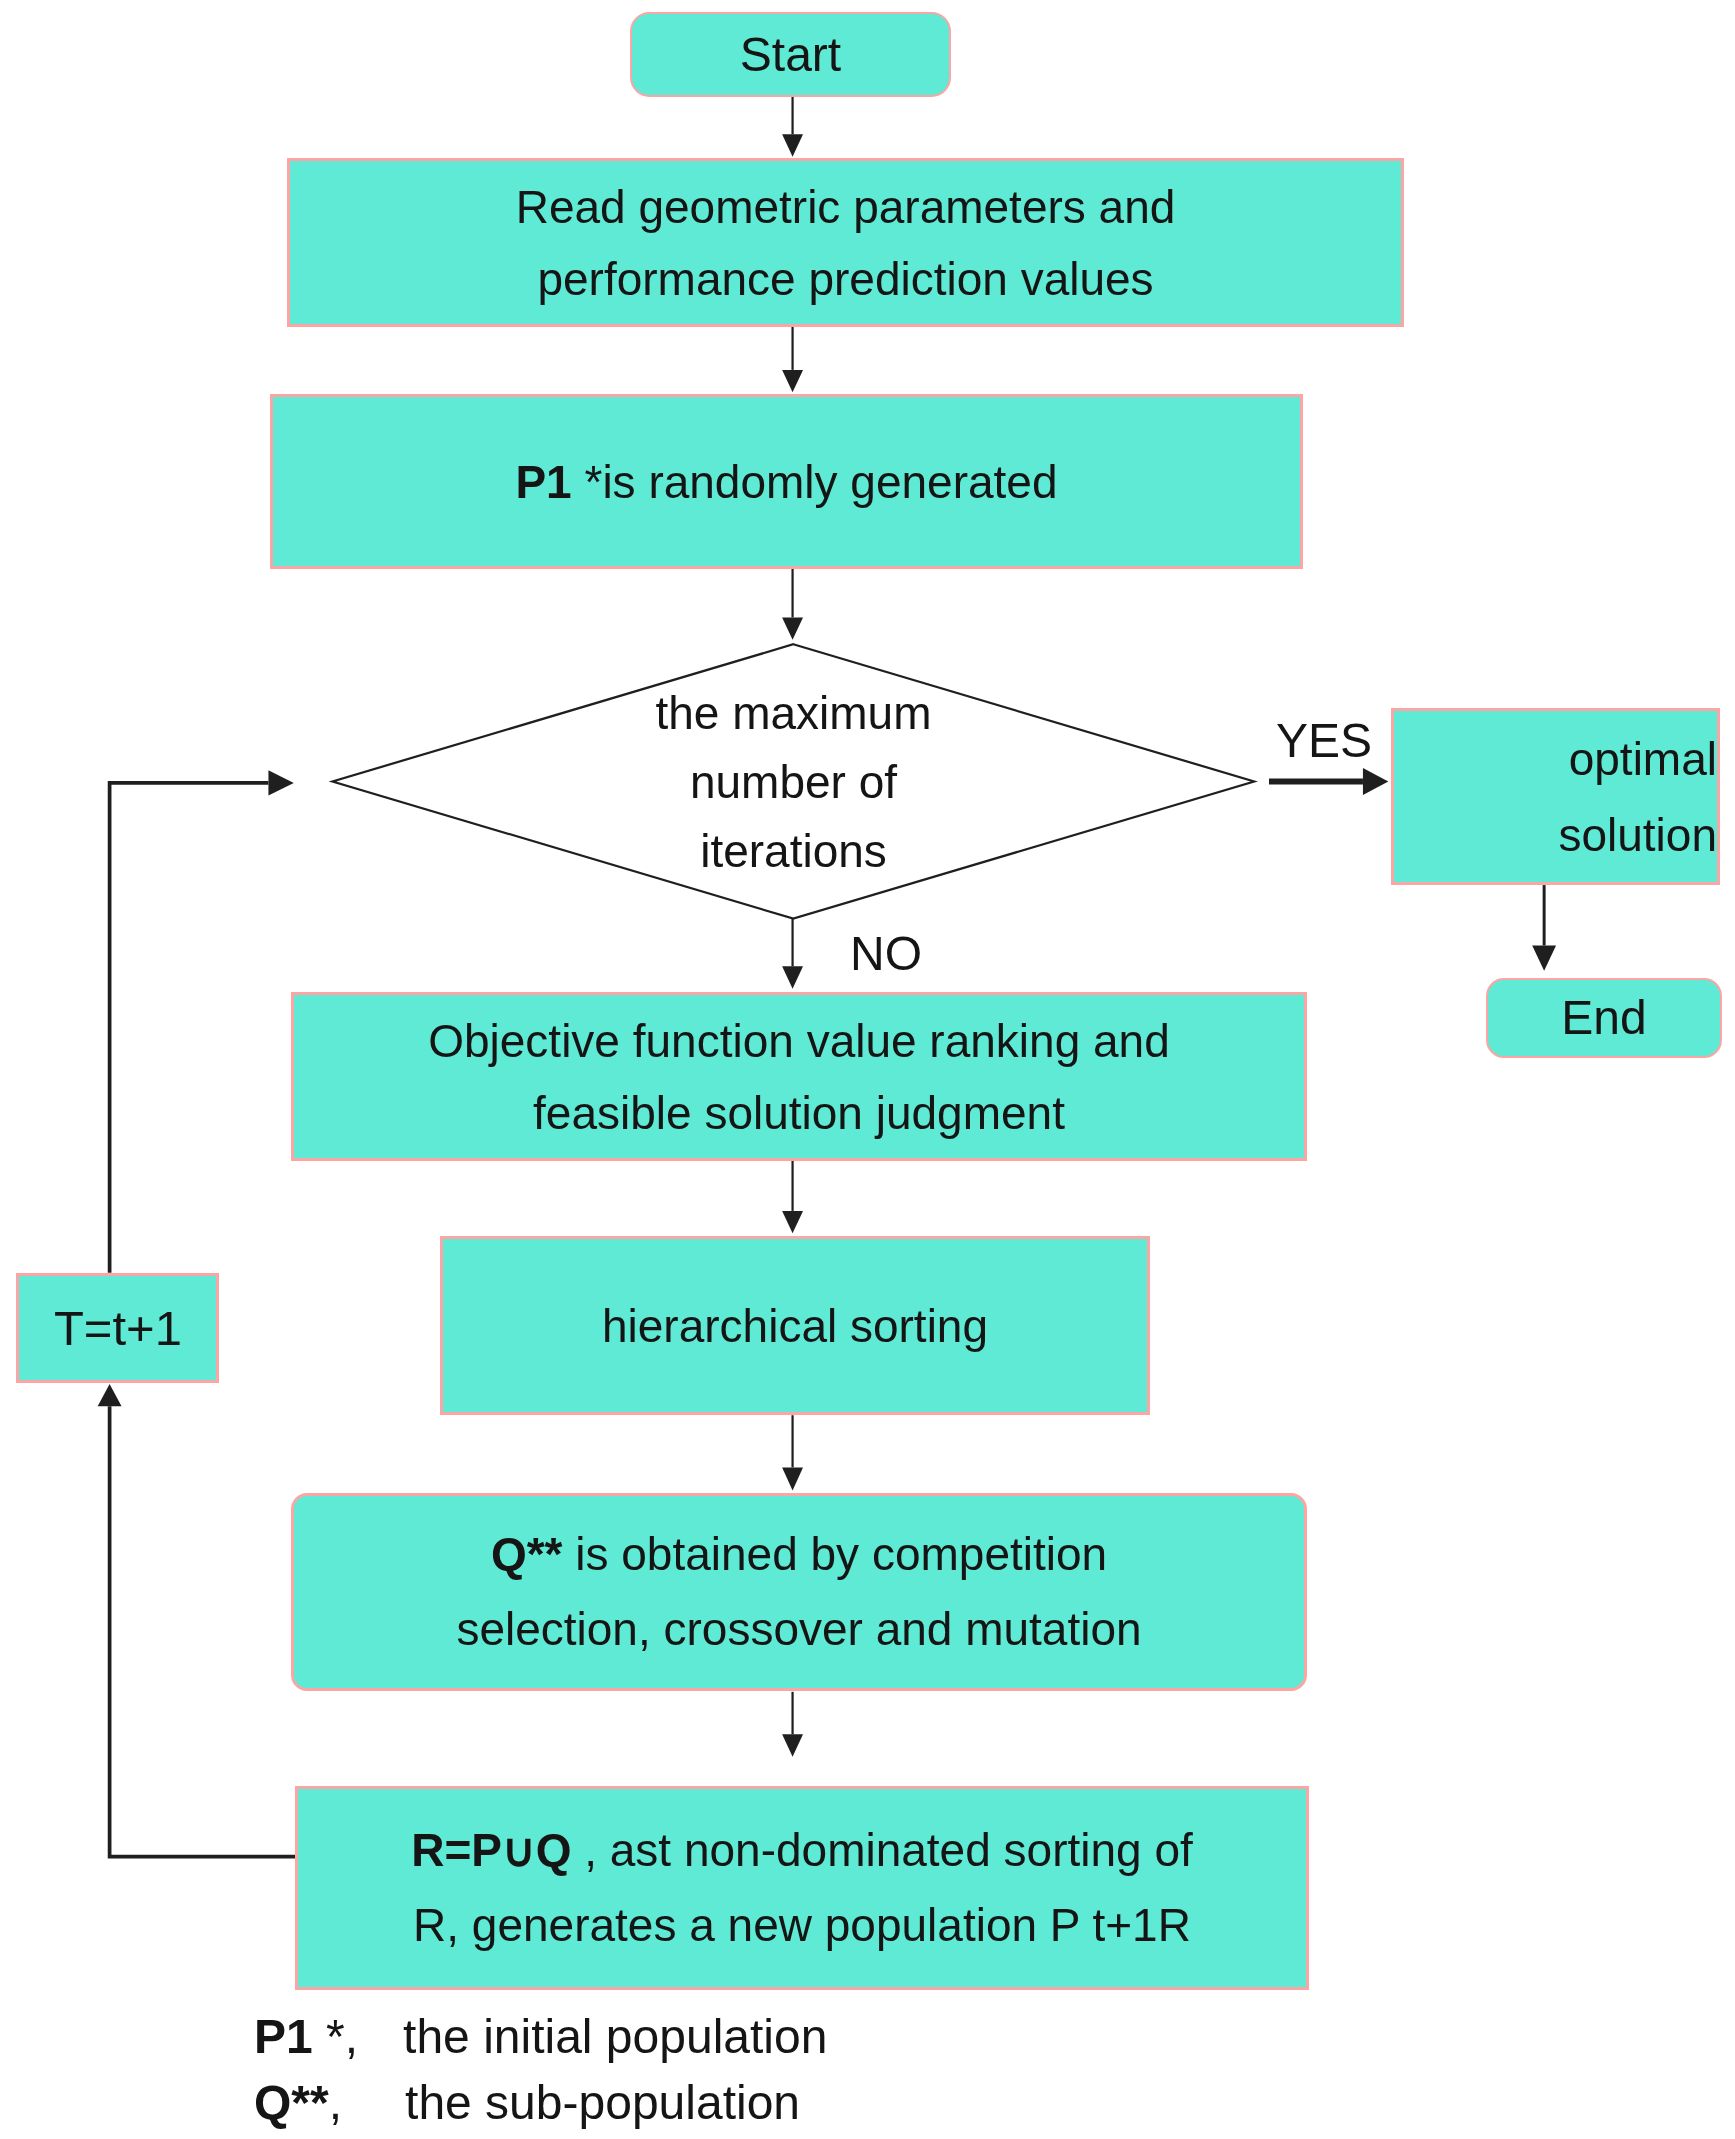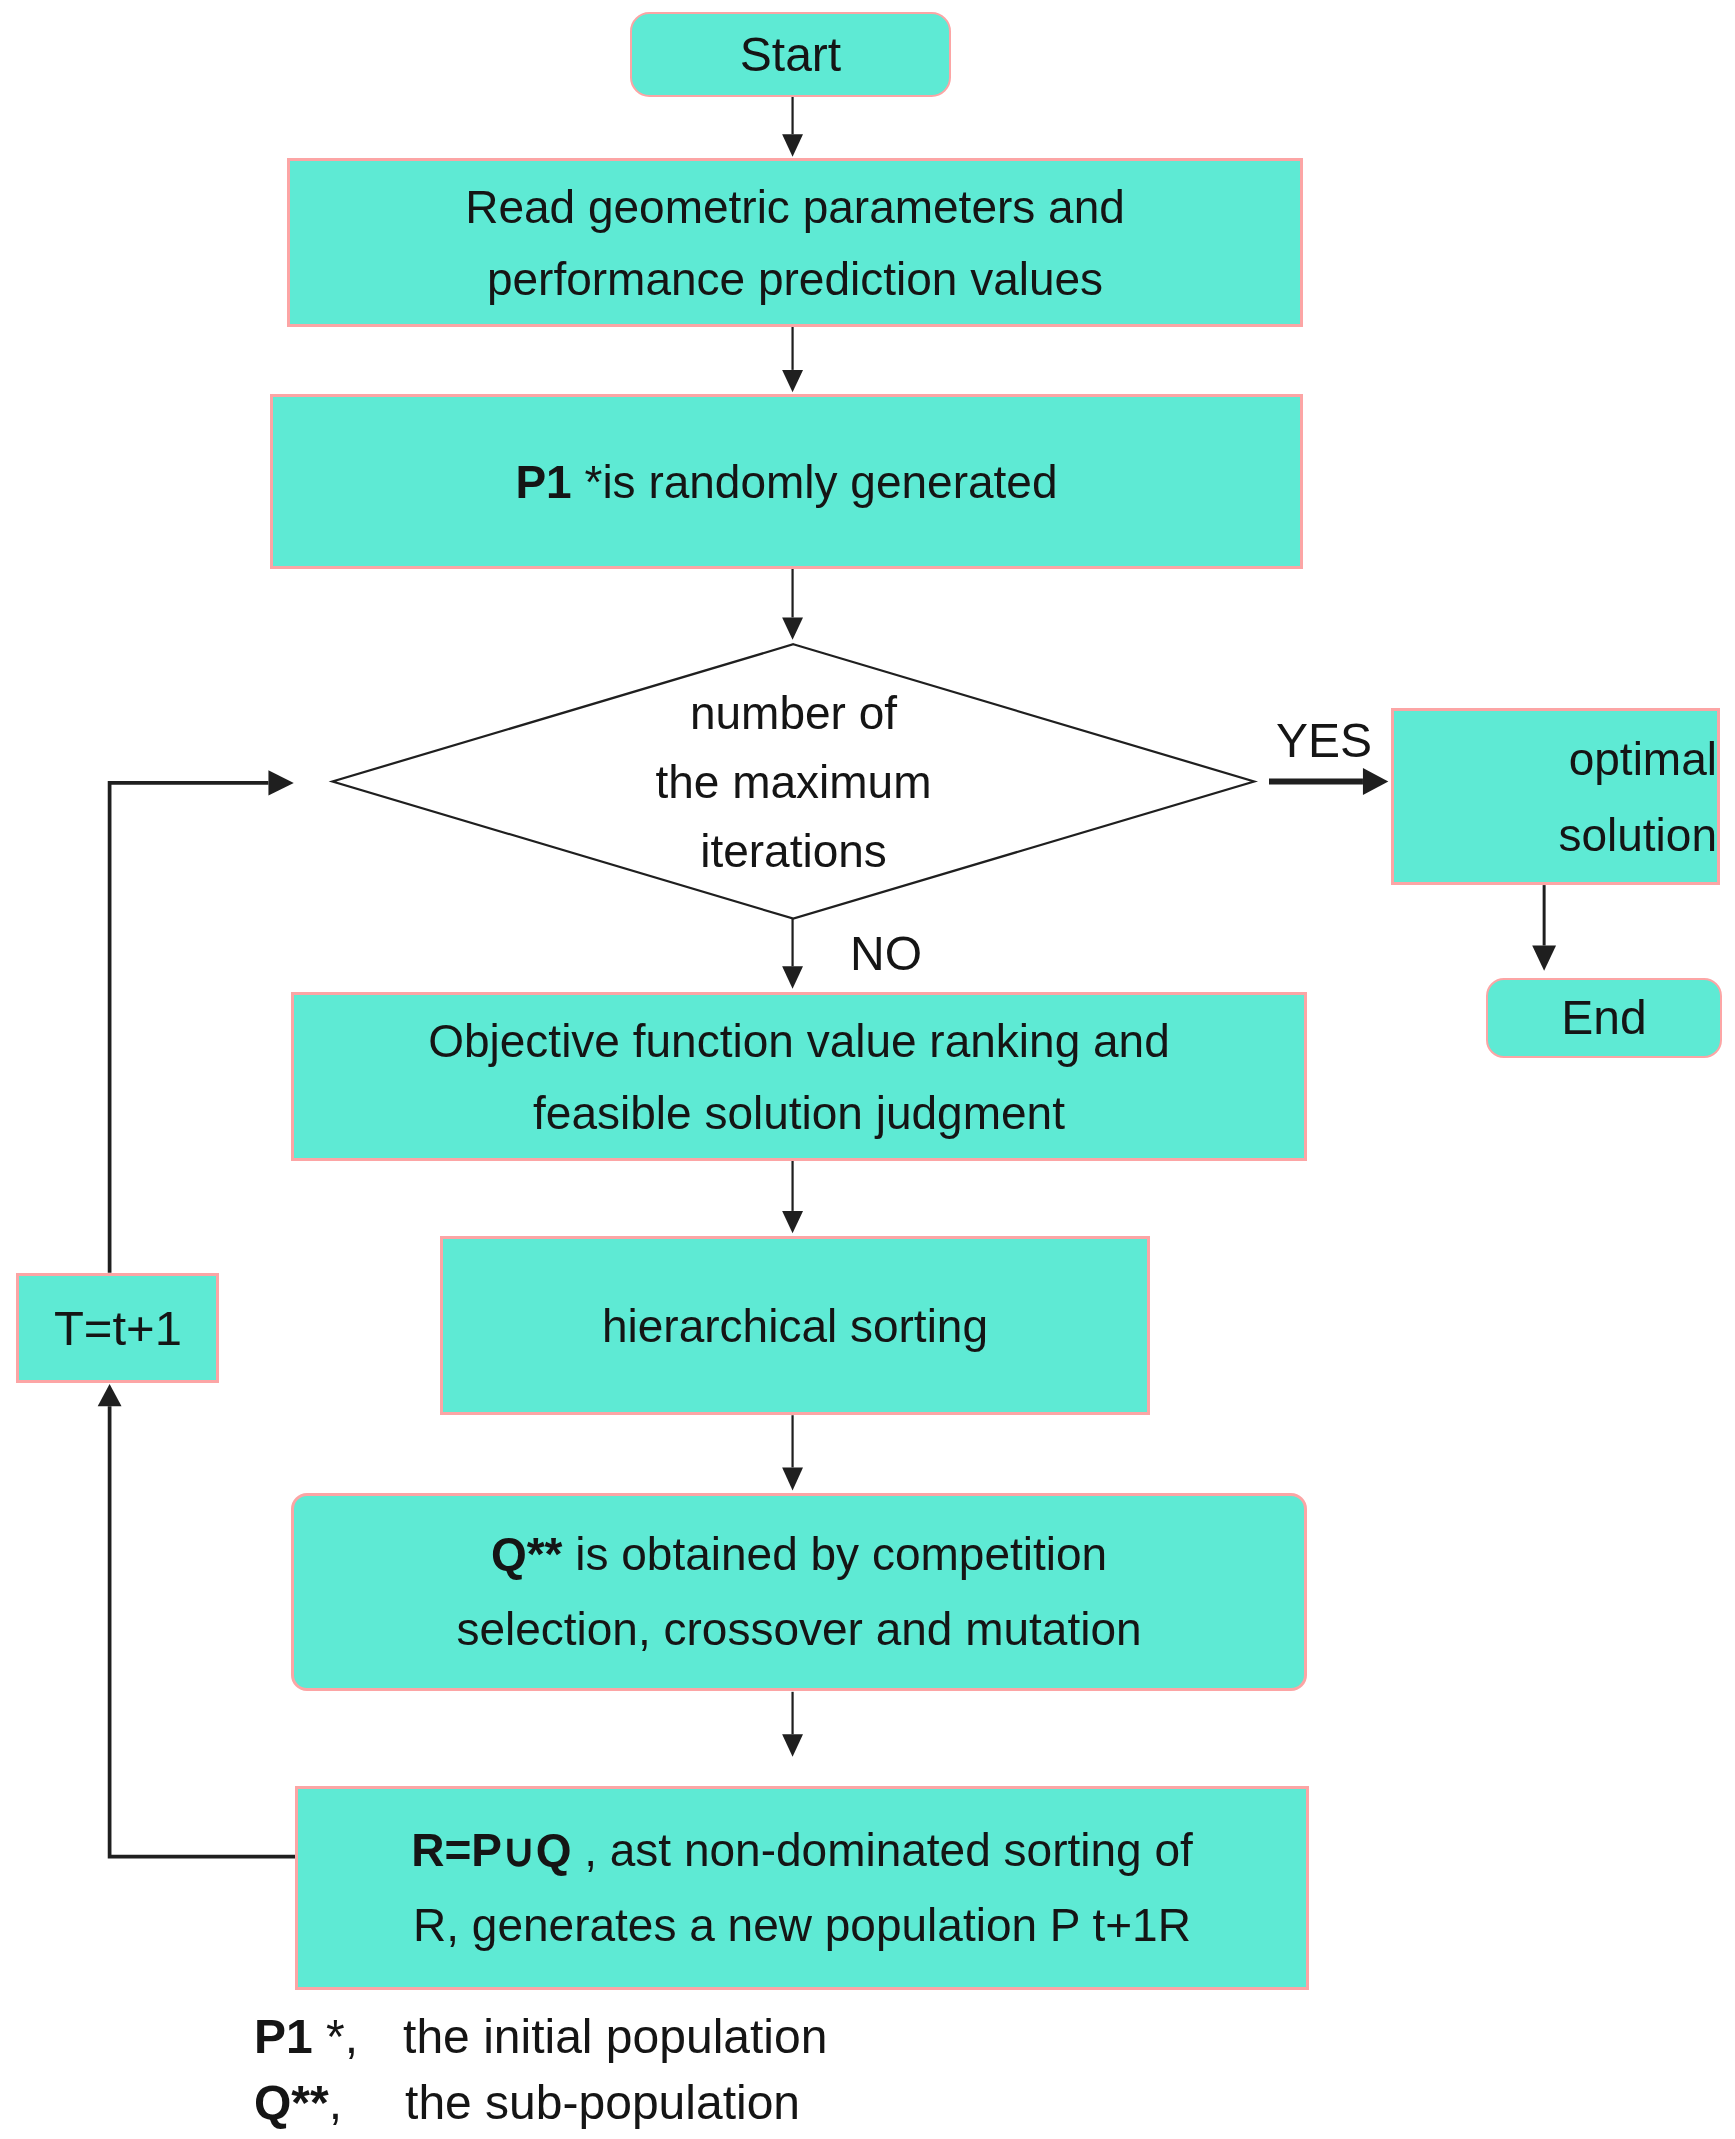--- a/index.html
+++ b/index.html
@@ -35,21 +35,21 @@
     text-align: center;
     font-size: 46px;
     line-height: 72px;
     color: #151515;
   }
   .node b { font-weight: 700; }
   #n-start {
     left: 630px; top: 12px; width: 321px; height: 85px;
     border-radius: 19.4px; border-width: 2.2px; font-size: 48px;
   }
-  #n-read   { left: 287px; top: 158px; width: 1016px; height: 169px; text-align: right; }
+  #n-read   { left: 287px; top: 158px; width: 1117px; height: 169px; text-align: right; }
   #n-p1     { left: 270px; top: 394px; width: 1033px; height: 175px; }
   #n-objective { left: 291px; top: 992px; width: 1016px; height: 169px; }
   #n-fast   { left: 440px; top: 1236px; width: 710px; height: 179px; }
   #n-q      { left: 291px; top: 1493px; width: 1016px; height: 198px; line-height: 75px; border-radius: 16px; }
   #n-r      { left: 295px; top: 1758px; width: 1014px; height: 204px; line-height: 75px; margin-top: 28px; }
   #n-t      { left: 16.4px;  top: 1273px; width: 203px;  height: 110px; font-size: 49px; }
   #n-optimal {
     left: 1391px; top: 708px; width: 329px; height: 177px;
     align-items: flex-end; text-align: left; padding-left: 39px; line-height: 76px;
   }
@@ -134,22 +134,22 @@
     <div>performance prediction values</div>
   </div>
 
   <div class="node" id="n-p1">
     <div>
       <b>P1</b><span> *is randomly generated</span>
     </div>
   </div>
 
   <div id="diamond-text">
+    <div>the maximum</div>
     <div>number of</div>
-    <div>the maximum</div>
     <div>iterations</div>
   </div>
 
   <div class="edge-label" id="lbl-yes">YES</div>
   <div class="edge-label" id="lbl-no">NO</div>
 
   <div class="node" id="n-optimal">
     <div>optimal</div>
     <div>solution</div>
   </div>

